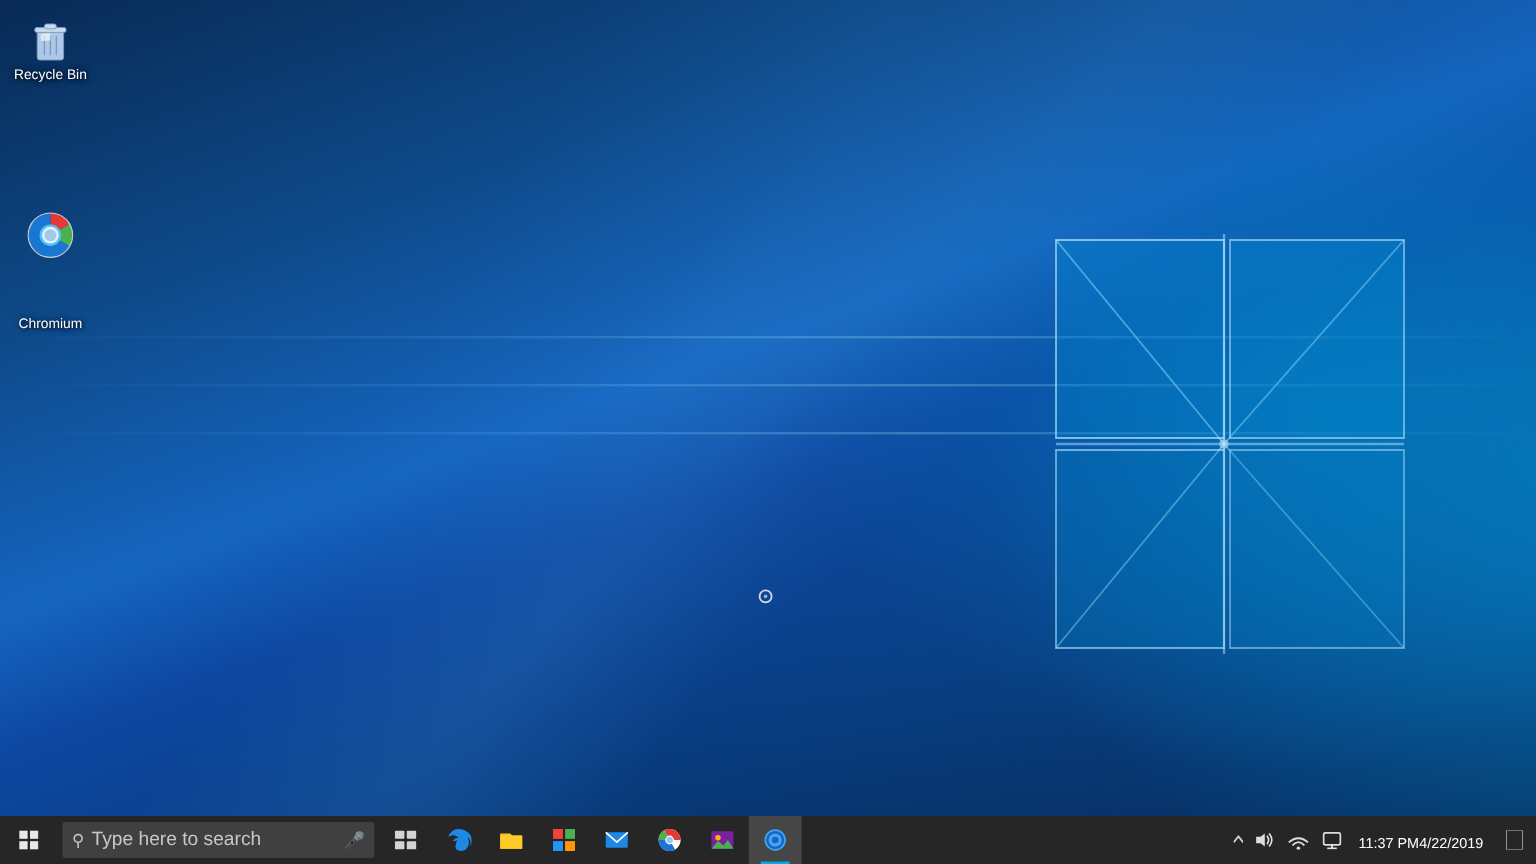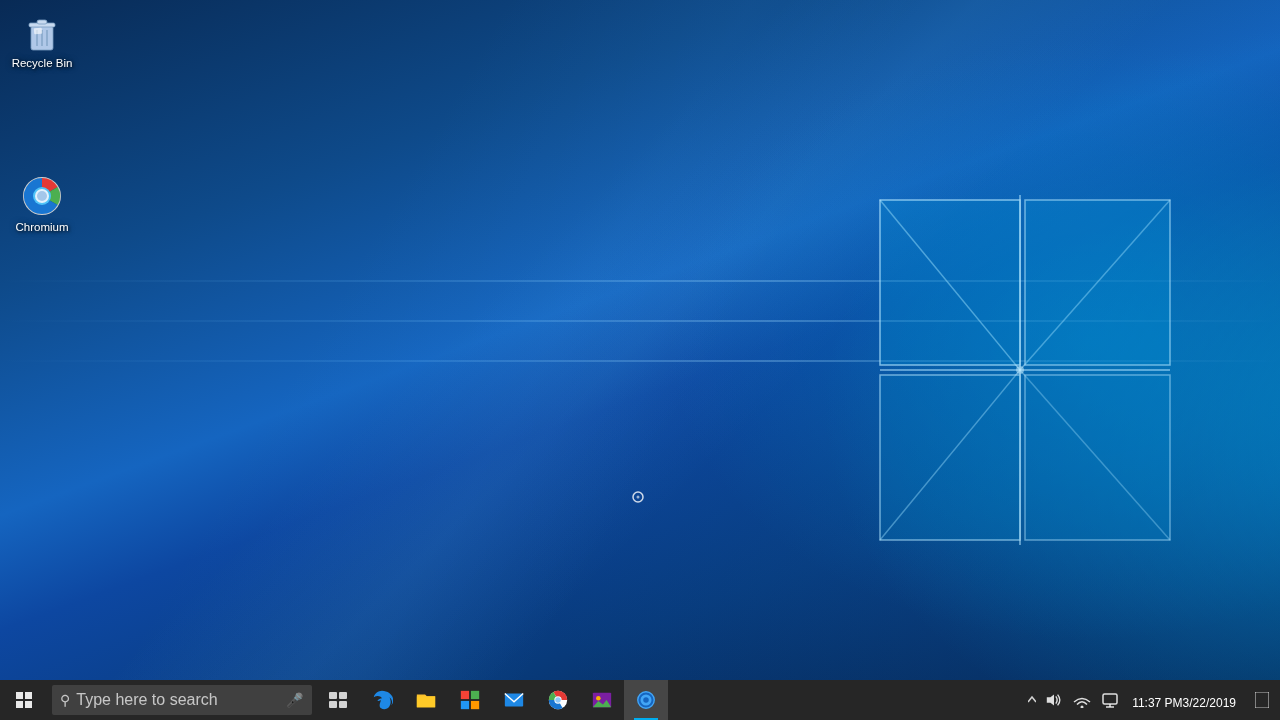--- a/index.html
+++ b/index.html
@@ -304,21 +304,21 @@
         <line x1="15" y1="18" x2="15" y2="34" stroke="#7a9dc0" stroke-width="1.2"></line>
         <line x1="20" y1="18" x2="20" y2="34" stroke="#7a9dc0" stroke-width="1.2"></line>
         <line x1="25" y1="18" x2="25" y2="34" stroke="#7a9dc0" stroke-width="1.2"></line>
 
         <rect x="12" y="16" width="8" height="6" rx="1" fill="white" opacity="0.6" transform="rotate(-5 16 19)"></rect>
       </svg>
     </div>
     <span class="icon-label">Recycle Bin</span>
   </div>
 
-  <div class="desktop-icon" style="top: 172px; left: 4px;">
+  <div class="desktop-icon" style="top: 172px; left: 4px; gap: 43px;">
     <div class="icon-img chromium-icon-wrap">
       <svg viewBox="0 0 40 40" xmlns="http://www.w3.org/2000/svg">
 
         <circle cx="20" cy="20" r="18" fill="none" stroke="#ccc" stroke-width="2"></circle>
 
         <path d="M20,20 L20,2 A18,18 0 0,1 35.6,11 Z" fill="#e53935"></path>
 
         <path d="M20,20 L35.6,11 A18,18 0 0,1 35.6,29 Z" fill="#4caf50"></path>
 
         <path d="M20,20 L35.6,29 A18,18 0 0,1 20,38 A18,18 0 0,1 4.4,29 A18,18 0 0,1 4.4,11 A18,18 0 0,1 20,2 Z" fill="#1976d2"></path>
@@ -448,21 +448,21 @@
     <div class="tray-icon">
       <svg viewBox="0 0 16 16" width="16" height="16" xmlns="http://www.w3.org/2000/svg">
         <rect x="1" y="2" width="14" height="10" rx="1.5" fill="none" stroke="rgba(255,255,255,0.85)" stroke-width="1.5"></rect>
         <line x1="4" y1="15" x2="12" y2="15" stroke="rgba(255,255,255,0.85)" stroke-width="1.5"></line>
         <line x1="8" y1="12" x2="8" y2="15" stroke="rgba(255,255,255,0.85)" stroke-width="1.5"></line>
       </svg>
     </div>
 
     <div id="clock-area">
       <span id="time-display">11:37 PM</span>
-      <span id="date-display">3/22/2019</span>
+      <span id="date-display">4/22/2019</span>
     </div>
 
     <div id="notif-btn">
       <svg viewBox="0 0 14 16" width="14" height="16" xmlns="http://www.w3.org/2000/svg">
         <rect x="0" y="0" width="14" height="16" rx="1" fill="none" stroke="rgba(255,255,255,0.7)" stroke-width="1.2"></rect>
       </svg>
     </div>
 
   </div>
 </div>

